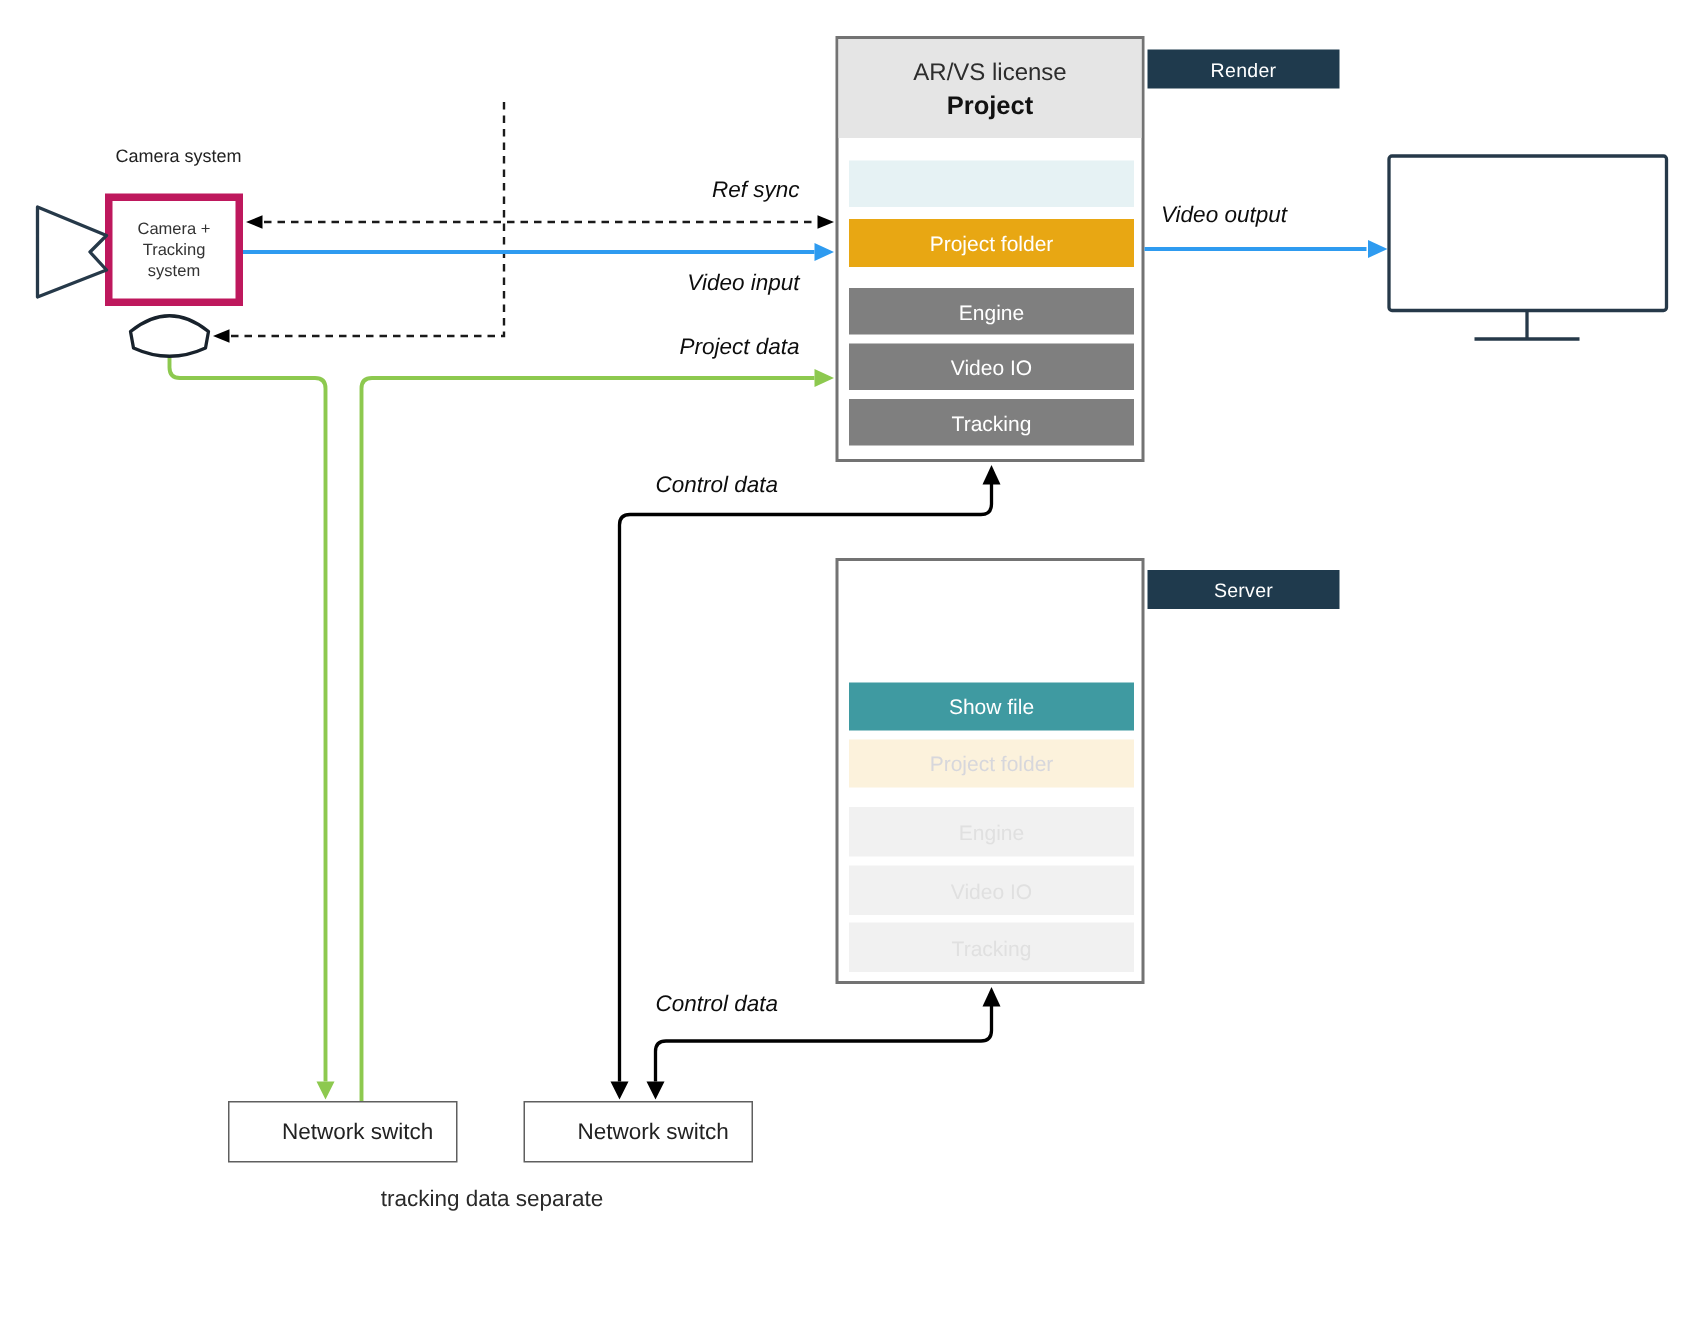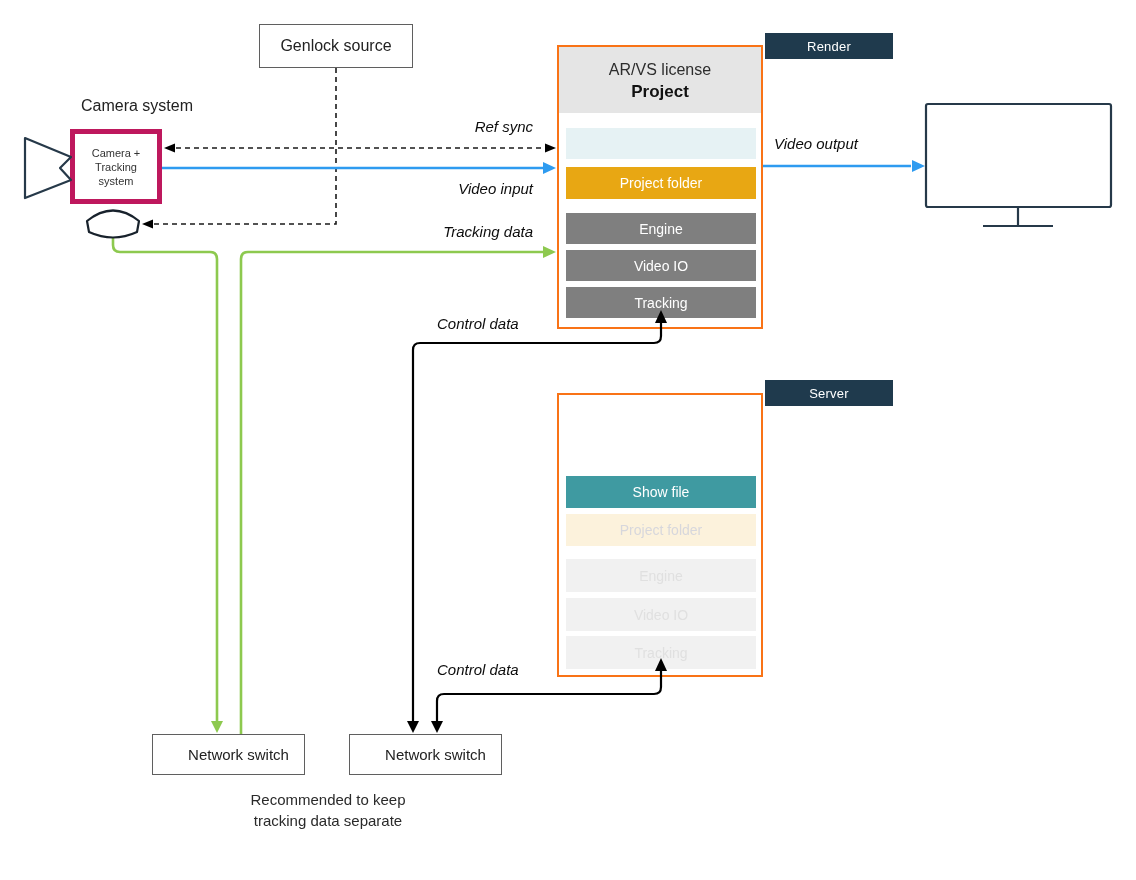--- a/index.html
+++ b/index.html
@@ -13,28 +13,28 @@
   
   .node{
     position:absolute;border:1.6px solid #5f5f5f;background:#fff;z-index:2;
     display:flex;align-items:center;justify-content:center;font-size:16px;color:#222;
   }
   .genlock{left:259px;top:24px;width:154px;height:44px;}
   .switch{font-size:15px;padding-left:20px;}
   .switch-left{left:152px;top:734px;width:153px;height:41px;}
   .switch-right{left:349px;top:734px;width:153px;height:41px;}
   
-  .camera-title{position:absolute;left:45px;top:97px;width:148px;text-align:right;font-size:16px;color:#222;z-index:2;}
+  .camera-title{position:absolute;left:45px;top:97px;width:148px;text-align:center;font-size:12px;color:#222;z-index:2;}
   .camera-body{
     position:absolute;left:70px;top:129px;width:92px;height:75px;background:#fff;
     border:5px solid #be185d;z-index:2;display:flex;flex-direction:column;align-items:center;justify-content:center;
     font-size:11px;line-height:14px;color:#333;text-align:center;
   }
   
-  .unit{position:absolute;width:206px;height:284px;background:#fff;border:2px solid #f97316;z-index:2;margin-top:21px;}
+  .unit{position:absolute;width:206px;height:284px;background:#fff;border:2px solid #737373;z-index:2;}
   .unit-client{left:557px;top:24px;}
   .unit-server{left:557px;top:372px;}
   .unit-header{
     position:absolute;left:0;top:0;width:202px;height:66px;background:#e5e5e5;
     display:flex;flex-direction:column;align-items:center;justify-content:center;padding-top:2px;
   }
   .unit-title{font-size:16px;line-height:21px;color:#2d2d2d;}
   .unit-subtitle{font-size:17px;line-height:23px;font-weight:bold;color:#111;}
   .row{
     position:absolute;left:7px;width:190px;display:flex;align-items:center;justify-content:center;
@@ -124,21 +124,20 @@
     </g>
   </svg>
 
   <div class="camera-title">Camera system</div>
   <div class="camera-body">
     <span>Camera +</span>
     <span>Tracking</span>
     <span>system</span>
   </div>
 
-  <div class="node genlock">Genlock source</div>
 
   <div class="unit unit-client">
     <div class="unit-header">
       <div class="unit-title">AR/VS license</div>
       <div class="unit-subtitle">Project</div>
     </div>
     <div class="row row-faded-teal" style="top:81px;height:31px;"></div>
     <div class="row row-orange" style="top:120px;height:32px;">Project folder</div>
     <div class="row row-gray" style="top:166px;height:31px;">Engine</div>
     <div class="row row-gray" style="top:203px;height:31px;">Video IO</div>
@@ -150,26 +149,25 @@
     <div class="row row-teal" style="top:81px;height:32px;">Show file</div>
     <div class="row row-faded-orange" style="top:119px;height:32px;">Project folder</div>
     <div class="row row-faded-gray" style="top:164px;height:33px;">Engine</div>
     <div class="row row-faded-gray" style="top:203px;height:33px;">Video IO</div>
     <div class="row row-faded-gray" style="top:241px;height:33px;">Tracking</div>
   </div>
   <div class="tag tag-control">Server</div>
 
   <div class="flabel r lbl-ref-sync">Ref sync</div>
   <div class="flabel r lbl-video-input">Video input</div>
-  <div class="flabel r lbl-tracking-data">Tracking data</div>
+  <div class="flabel r lbl-tracking-data">Project data</div>
   <div class="flabel lbl-video-output">Video output</div>
   <div class="flabel lbl-control-upper">Control data</div>
   <div class="flabel lbl-control-lower">Control data</div>
 
   <div class="node switch switch-left">Network switch</div>
   <div class="node switch switch-right">Network switch</div>
 
   <div class="note">
-    <div>Recommended to keep</div>
     <div>tracking data separate</div>
   </div>
 
 </div>
 
 </body></html>

